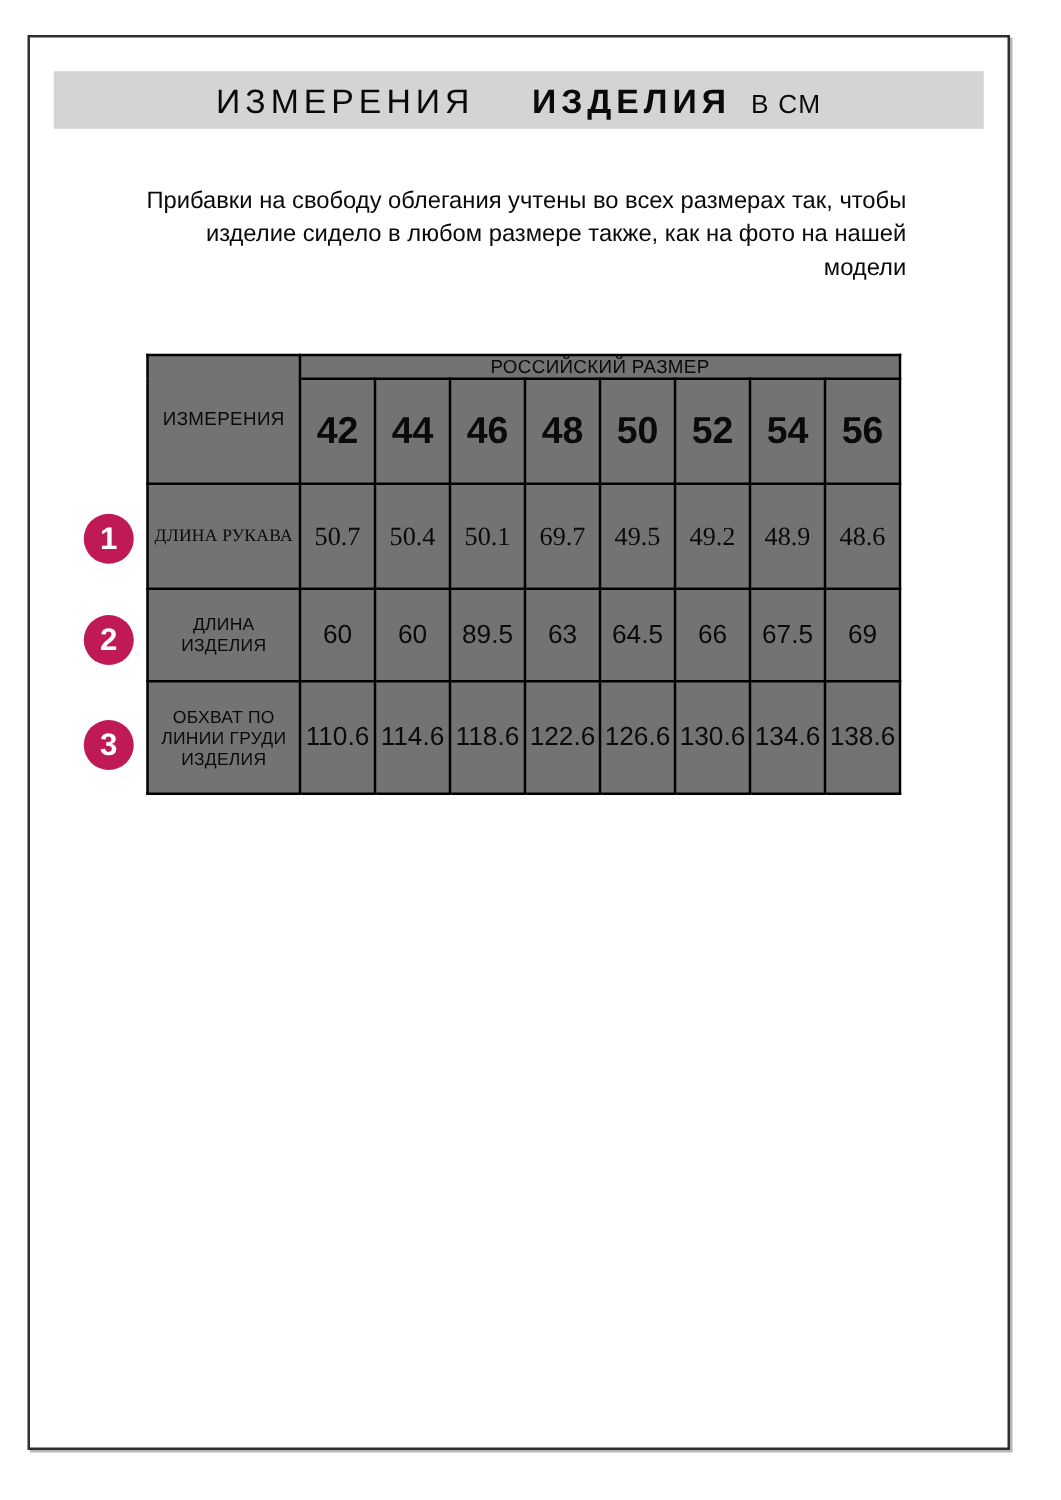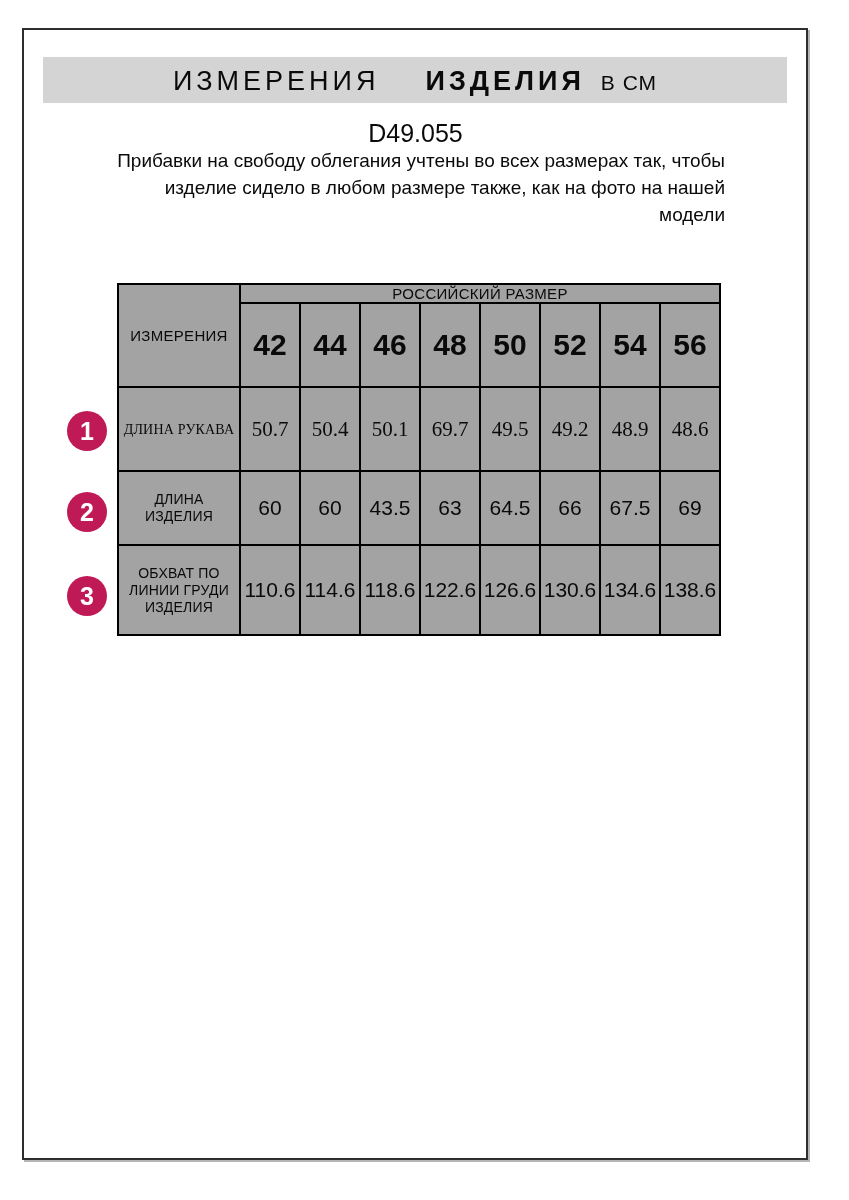--- a/index.html
+++ b/index.html
@@ -19,21 +19,21 @@
   .title-unit   { font-size:21px; letter-spacing:1px; font-weight:400; margin-left:16px; }
 
   .style-code { position:absolute; left:0; top:119px; width:831px; text-align:center;
                 font-size:25px; font-weight:400; }
   .description { position:absolute; left:105px; top:147px; width:620px; text-align:right;
                  font-size:19px; line-height:27px; white-space:pre-line; }
 
   table.size-table { position:absolute; left:117px; top:283px; border-collapse:collapse;
                      table-layout:fixed; }
   table.size-table td, table.size-table th { border:2px solid #000; text-align:center;
-                     vertical-align:middle; font-weight:400; background:#a3a3a3; }
+                     vertical-align:middle; font-weight:400; background:#737373; }
   .corner-header { width:120px; font-size:15px; letter-spacing:.3px; }
   .group-header  { font-size:15px; letter-spacing:.3px; height:16px; }
   .size-head     { width:60px; font-size:30px; font-weight:700 !important; }
   tr.sizes-row   { height:84px; }
   tr.data-row-1  { height:84px;font-family:Liberation Serif, serif; }
   tr.data-row-2  { height:74px; }
   tr.data-row-3  { height:90px; }
   .row-label { font-size:14px; line-height:17px; white-space:pre-line; letter-spacing:.2px; }
   .value-cell { font-size:21px; }
 
@@ -51,21 +51,20 @@
 <div class="canvas">
 
   <div class="page-frame"></div>
 
   <div class="title-banner">
     <span class="title-word-1">ИЗМЕРЕНИЯ</span>
     <span class="title-word-2">ИЗДЕЛИЯ</span>
     <span class="title-unit">В СМ</span>
   </div>
 
-  <div class="style-code">D49.055</div>
 
   <div class="description">Прибавки на свободу облегания учтены во всех размерах так, чтобы
 изделие сидело в любом размере также, как на фото на нашей
 модели</div>
 
   <table class="size-table">
     <colgroup>
       <col style="width:122px">
       <col style="width:60px">
         <col style="width:60px">
@@ -100,21 +99,21 @@
       <td class="value-cell">49.5</td>
       <td class="value-cell">49.2</td>
       <td class="value-cell">48.9</td>
       <td class="value-cell">48.6</td>
     </tr>
     <tr class="data-row-2">
       <td class="row-label">ДЛИНА
 ИЗДЕЛИЯ</td>
       <td class="value-cell">60</td>
       <td class="value-cell">60</td>
-      <td class="value-cell">43.5</td>
+      <td class="value-cell">89.5</td>
       <td class="value-cell">63</td>
       <td class="value-cell">64.5</td>
       <td class="value-cell">66</td>
       <td class="value-cell">67.5</td>
       <td class="value-cell">69</td>
     </tr>
     <tr class="data-row-3">
       <td class="row-label">ОБХВАТ ПО
 ЛИНИИ ГРУДИ
 ИЗДЕЛИЯ</td>

